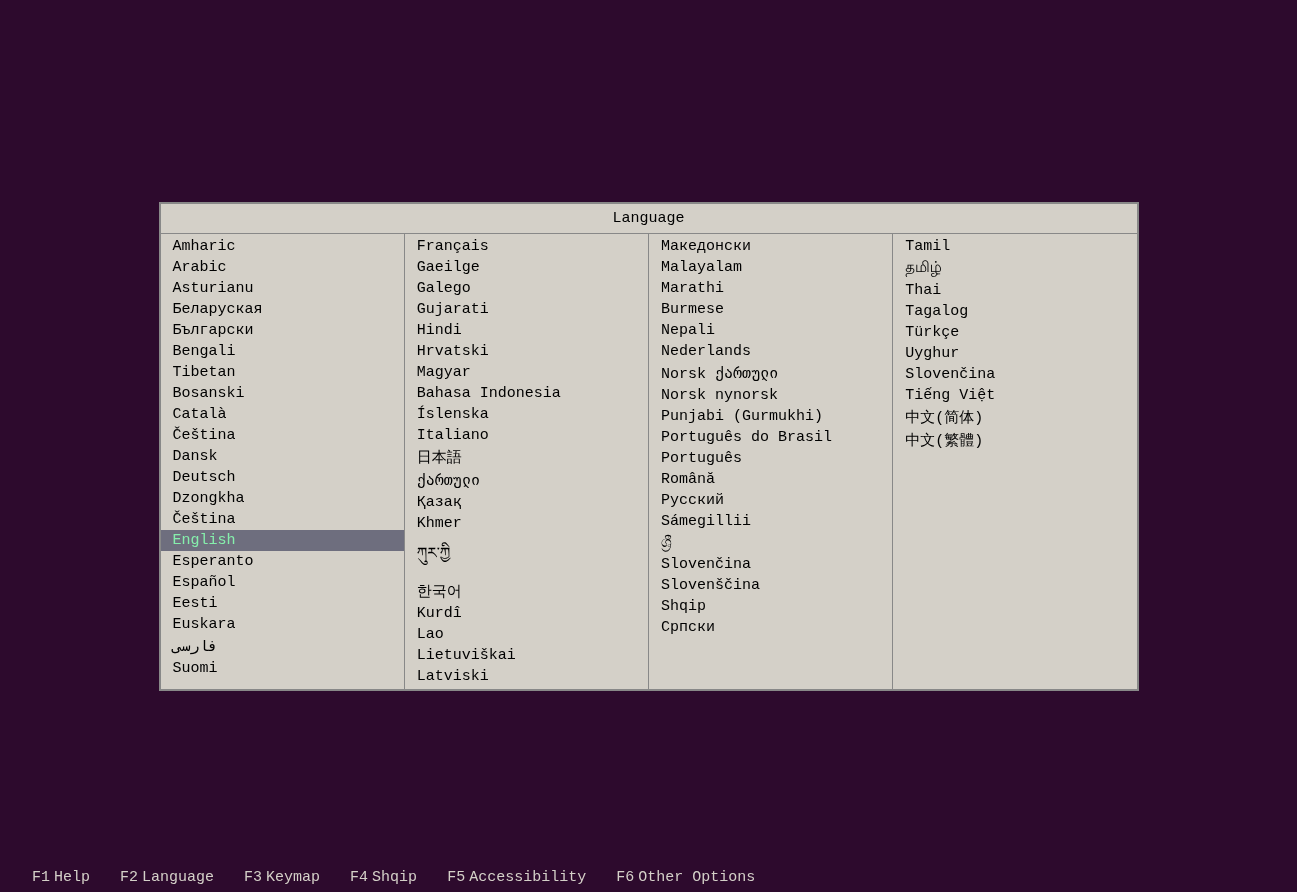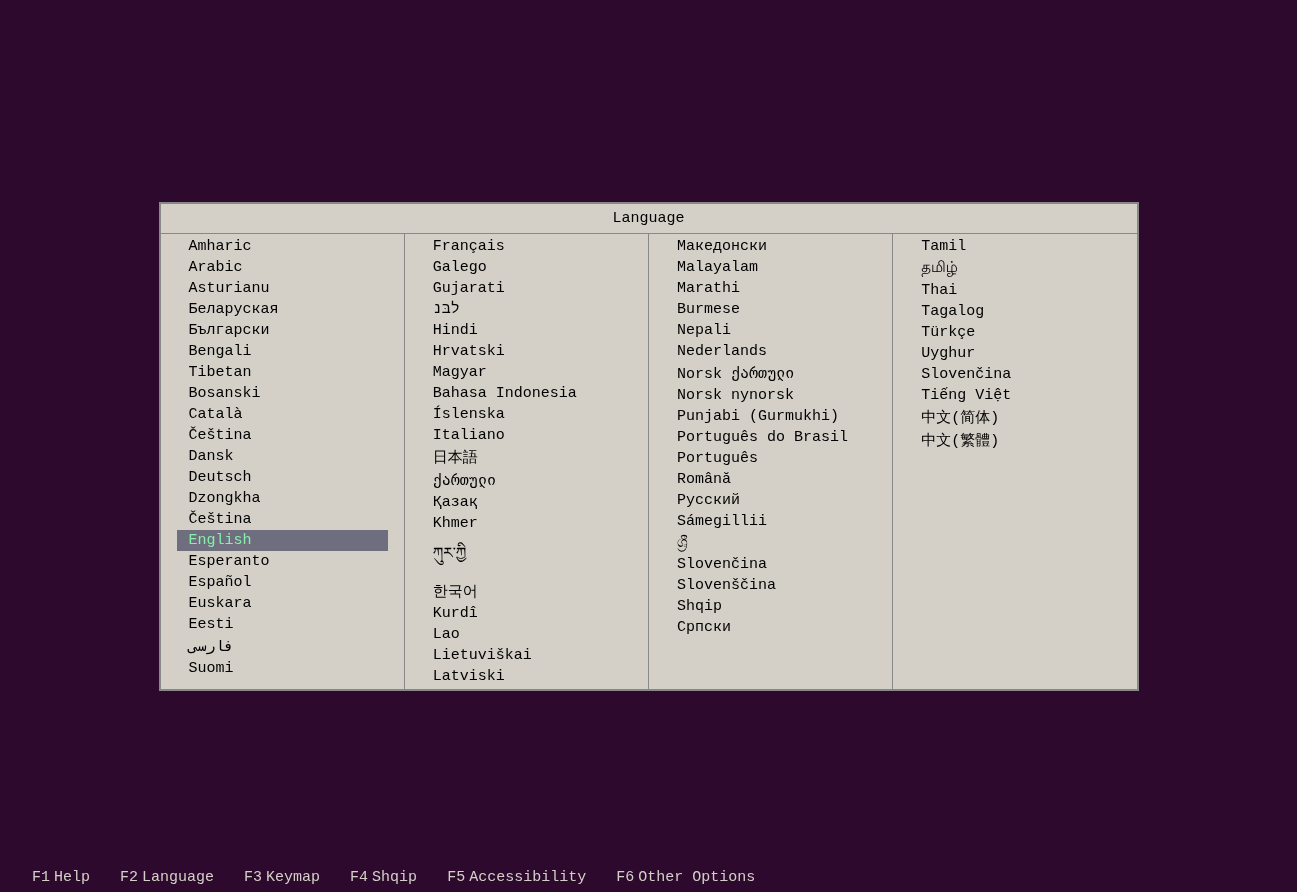--- a/index.html
+++ b/index.html
@@ -41,21 +41,21 @@
     }
 
     #columns-container {
       display: flex;
       flex-direction: row;
     }
 
     .lang-column {
       flex: 1;
       border-right: 1px solid #888;
-      padding: 2px 16px;
+      padding: 2px 0;
     }
 
     .lang-column:last-child {
       border-right: none;
     }
 
     .lang-item {
       padding: 2px 12px;
       cursor: pointer;
       color: #000;
@@ -117,30 +117,30 @@
           <div class="lang-item">Bosanski</div>
           <div class="lang-item">Català</div>
           <div class="lang-item">Čeština</div>
           <div class="lang-item">Dansk</div>
           <div class="lang-item">Deutsch</div>
           <div class="lang-item">Dzongkha</div>
           <div class="lang-item">Čeština</div>
           <div class="lang-item selected">English</div>
           <div class="lang-item">Esperanto</div>
           <div class="lang-item">Español</div>
+          <div class="lang-item">Eesti</div>
           <div class="lang-item">Euskara</div>
-          <div class="lang-item">Eesti</div>
           <div class="lang-item">فارسی</div>
           <div class="lang-item">Suomi</div>
         </div>
         <div class="lang-column">
           <div class="lang-item">Français</div>
+          <div class="lang-item">Gaeilge</div>
           <div class="lang-item">Galego</div>
           <div class="lang-item">Gujarati</div>
-          <div class="lang-item">לבּנ</div>
           <div class="lang-item">Hindi</div>
           <div class="lang-item">Hrvatski</div>
           <div class="lang-item">Magyar</div>
           <div class="lang-item">Bahasa Indonesia</div>
           <div class="lang-item">Íslenska</div>
           <div class="lang-item">Italiano</div>
           <div class="lang-item">日本語</div>
           <div class="lang-item">ქართული</div>
           <div class="lang-item">Қазақ</div>
           <div class="lang-item">Khmer</div>

